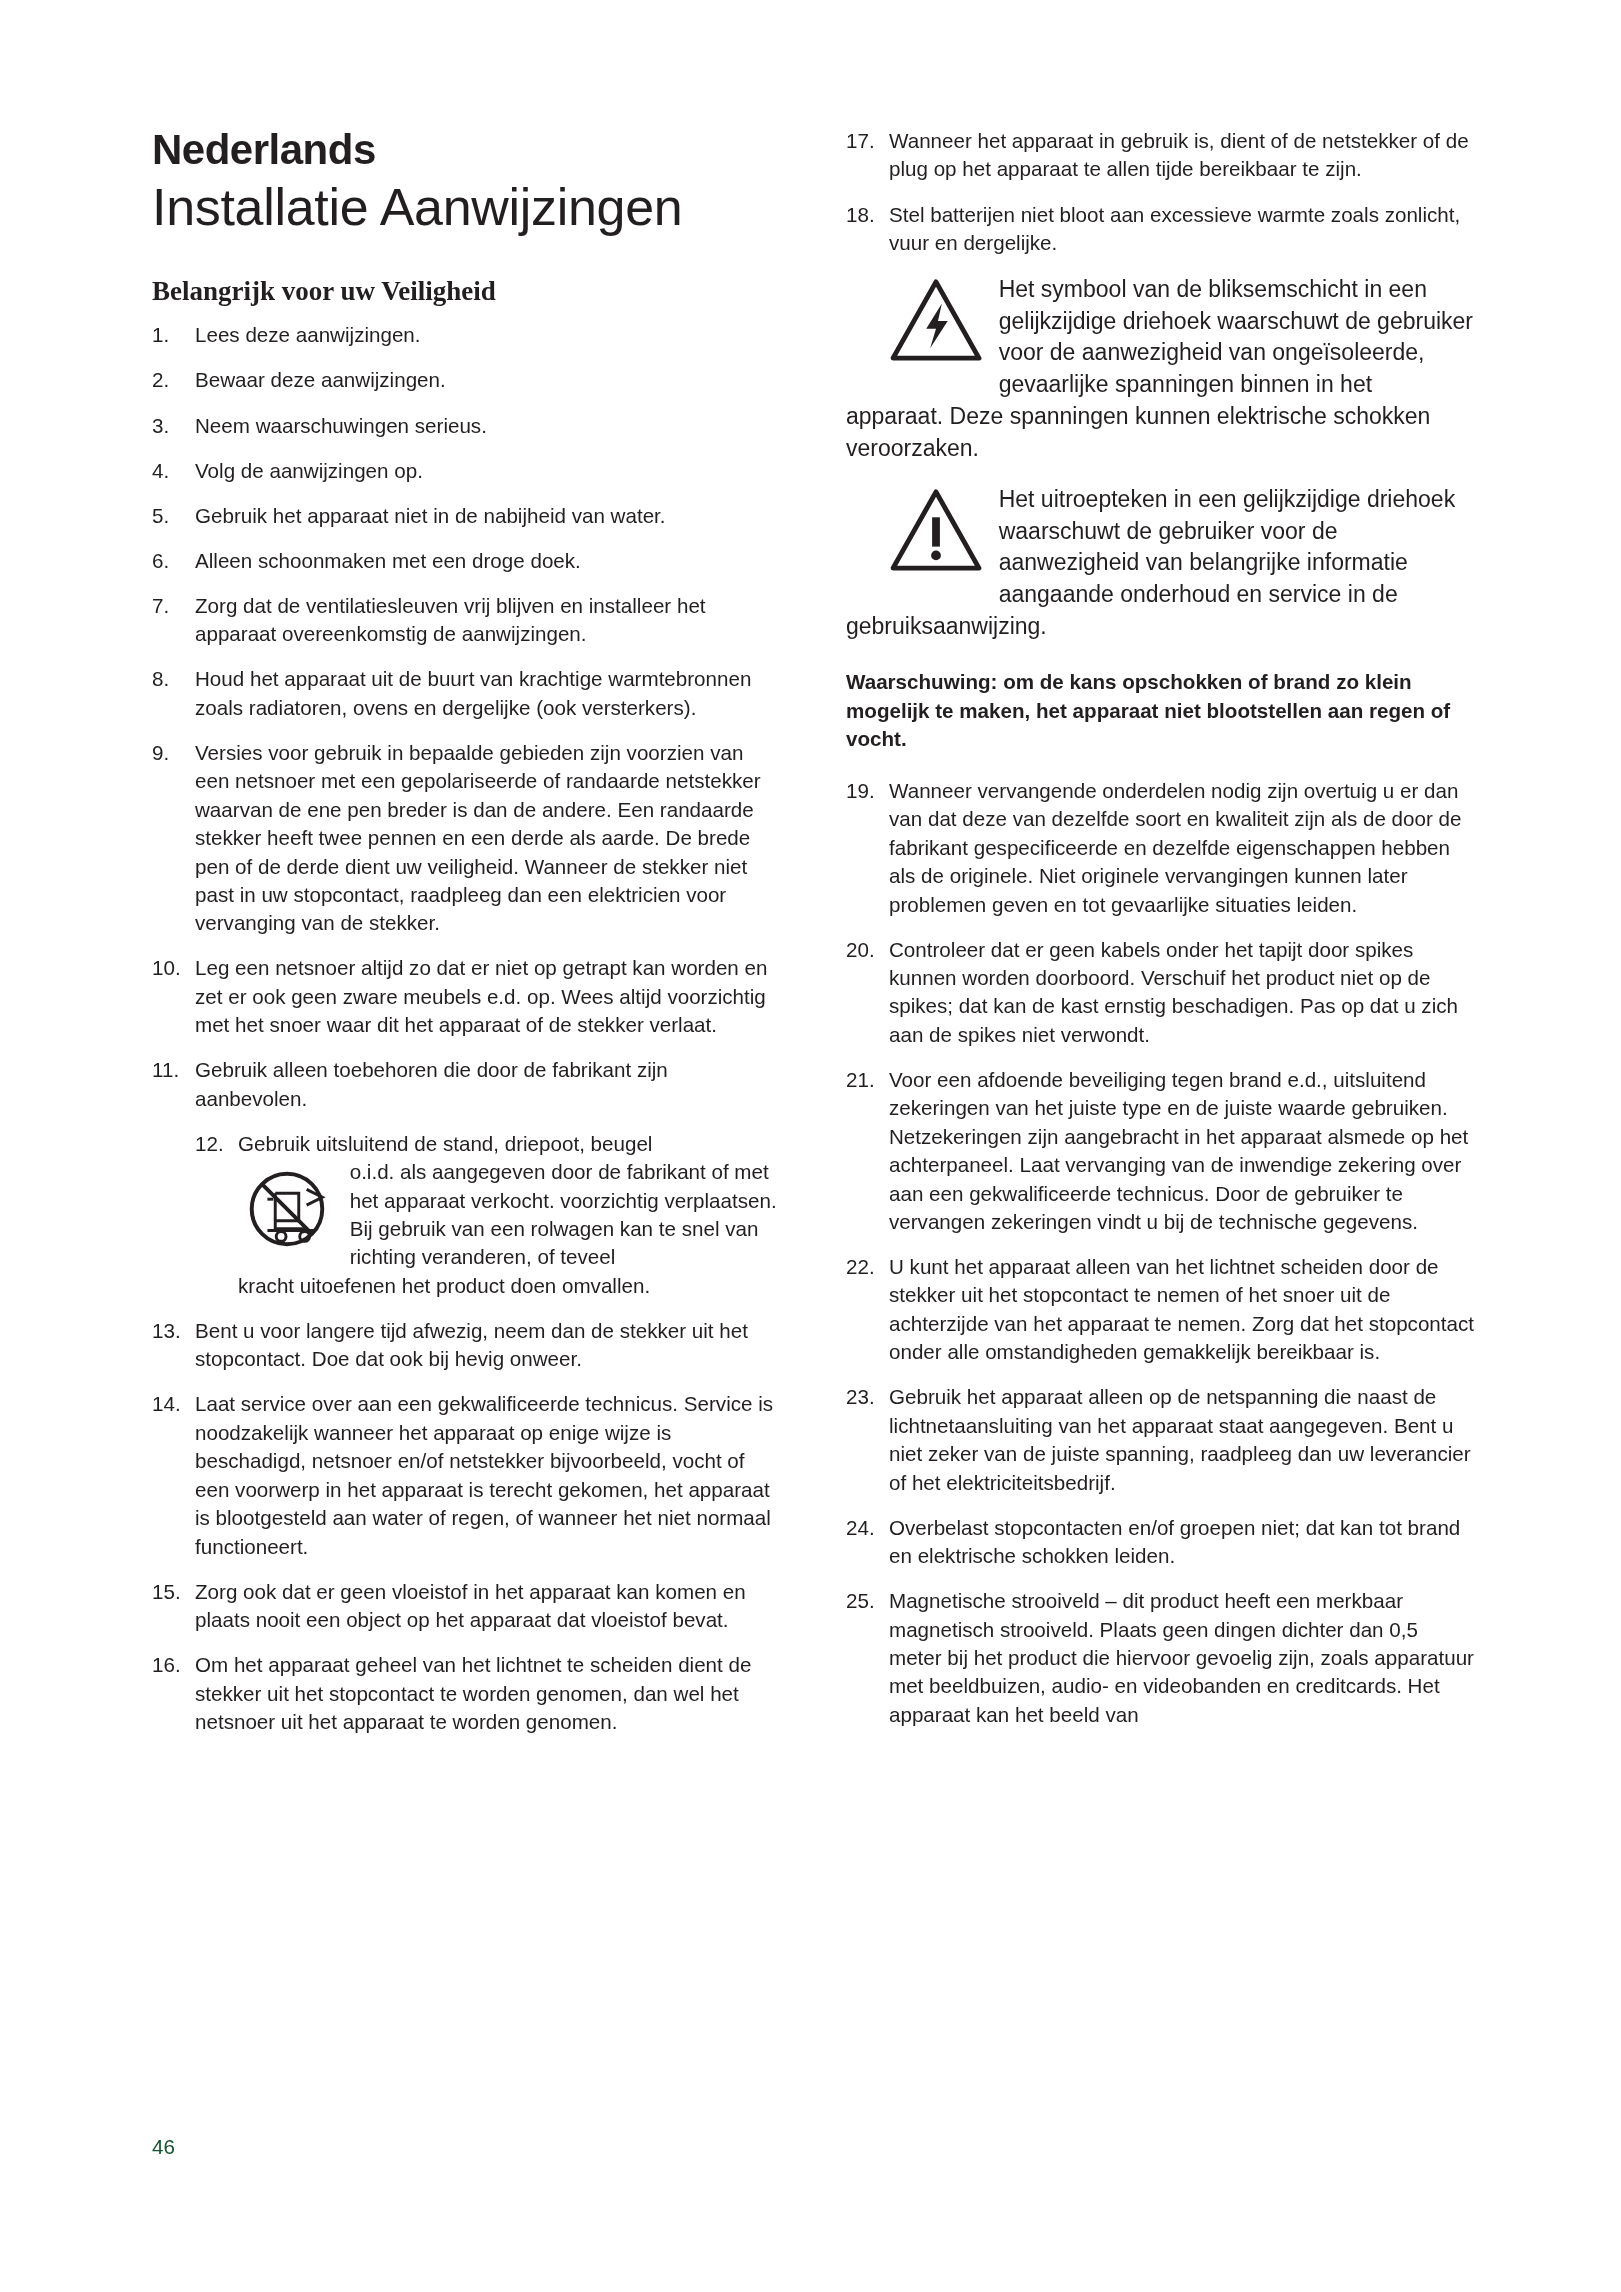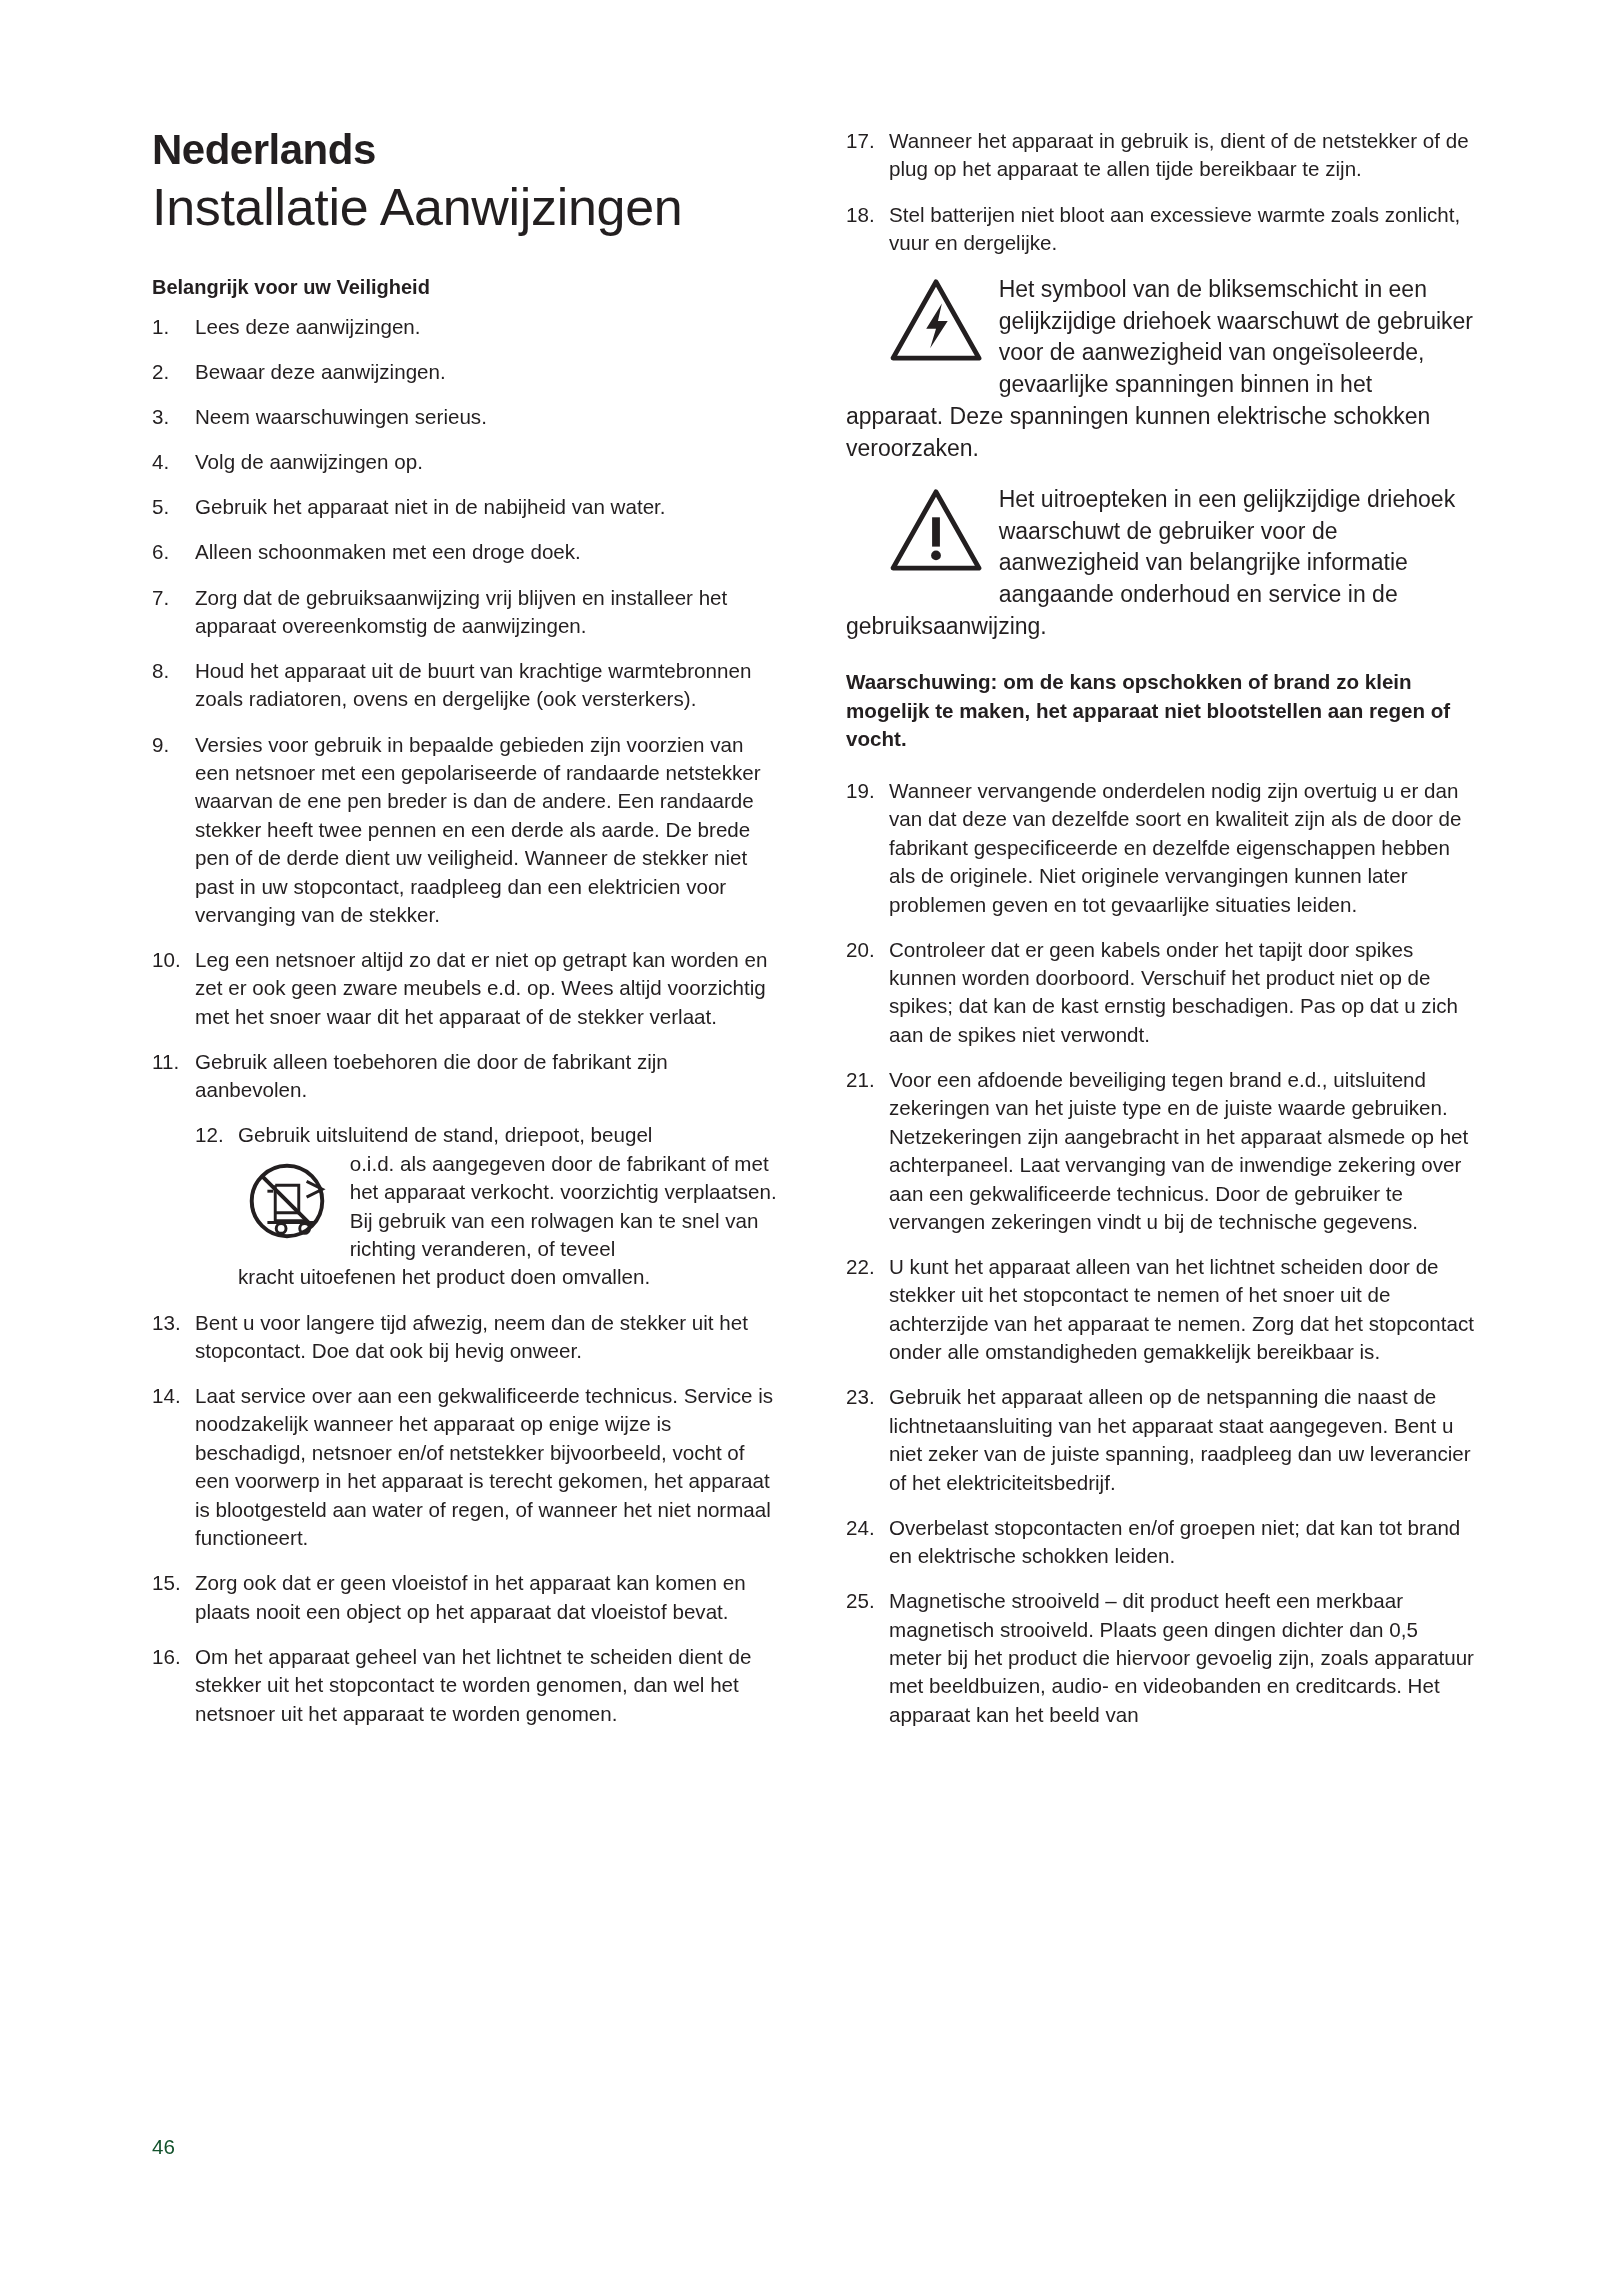--- a/index.html
+++ b/index.html
@@ -40,24 +40,25 @@
     line-height: 1.1;
   }
   h2.subtitle {
     font-size: 52px;
     font-weight: normal;
     margin: 0 0 39px 0;
     line-height: 1.1;
     letter-spacing: -0.3px;
   }
   h3.section {
-    font-size: 20px;
+    font-size: 27px;
     font-weight: bold;
     margin: 0 0 13.7px 0;
     line-height: 1.2;
+    font-family: Liberation Serif, serif;
   }
   ol.items {
     list-style: none;
     margin: 0;
     padding: 0;
   }
   li.item {
     display: flex;
     font-size: 20.6px;
     line-height: 1.38;
@@ -152,21 +153,21 @@
         <li class="item">
           <span class="num">5.</span>
           <span class="txt">Gebruik het apparaat niet in de nabijheid van water.</span>
         </li>
         <li class="item">
           <span class="num">6.</span>
           <span class="txt">Alleen schoonmaken met een droge doek.</span>
         </li>
         <li class="item">
           <span class="num">7.</span>
-          <span class="txt">Zorg dat de gebruiksaanwijzing vrij blijven en installeer het apparaat overeenkomstig de aanwijzingen.</span>
+          <span class="txt">Zorg dat de ventilatiesleuven vrij blijven en installeer het apparaat overeenkomstig de aanwijzingen.</span>
         </li>
         <li class="item">
           <span class="num">8.</span>
           <span class="txt">Houd het apparaat uit de buurt van krachtige warmtebronnen zoals radiatoren, ovens en dergelijke (ook versterkers).</span>
         </li>
         <li class="item">
           <span class="num">9.</span>
           <span class="txt">Versies voor gebruik in bepaalde gebieden zijn voorzien van een netsnoer met een gepolariseerde of randaarde netstekker waarvan de ene pen breder is dan de andere. Een randaarde stekker heeft twee pennen en een derde als aarde. De brede pen of de derde dient uw veiligheid. Wanneer de stekker niet past in uw stopcontact, raadpleeg dan een elektricien voor vervanging van de stekker.</span>
         </li>
         <li class="item">

